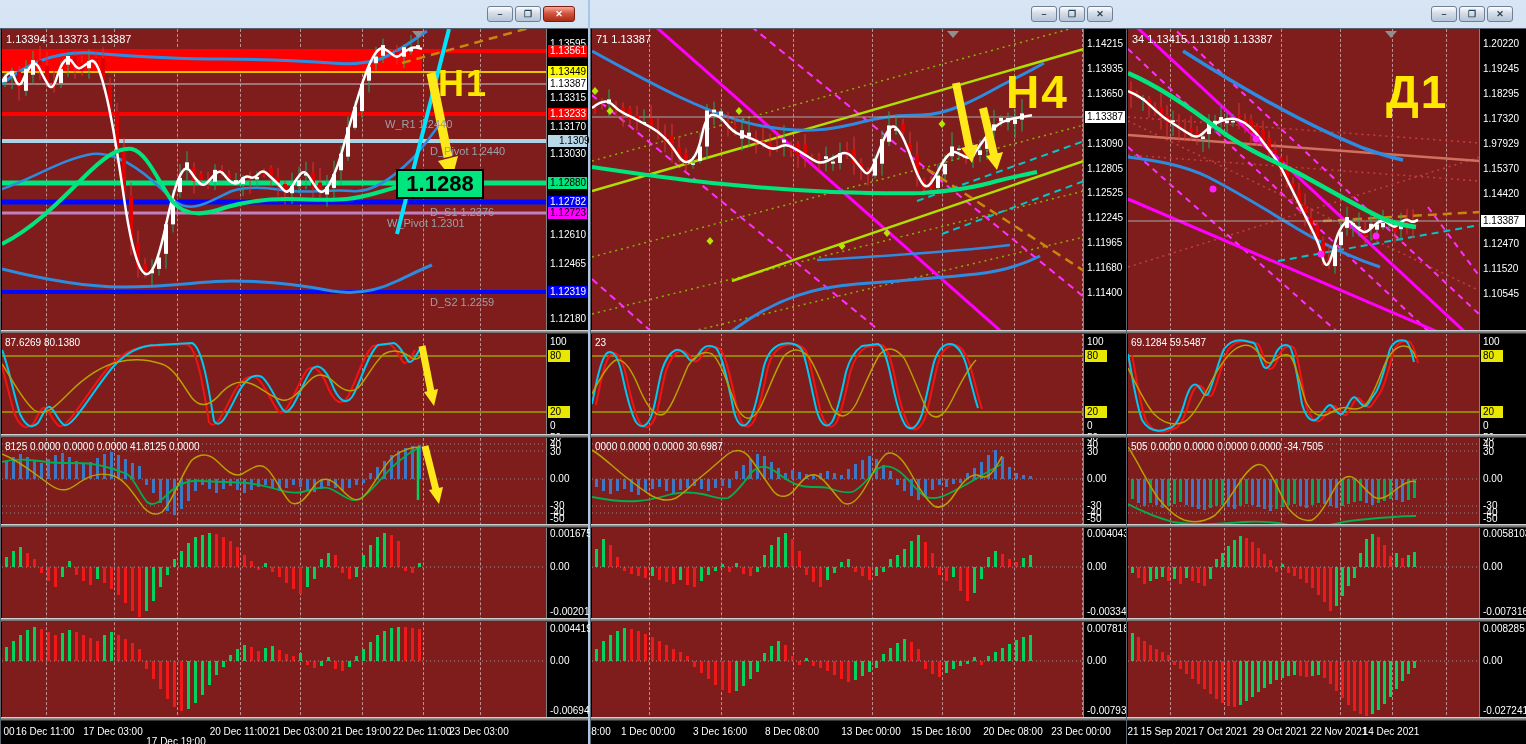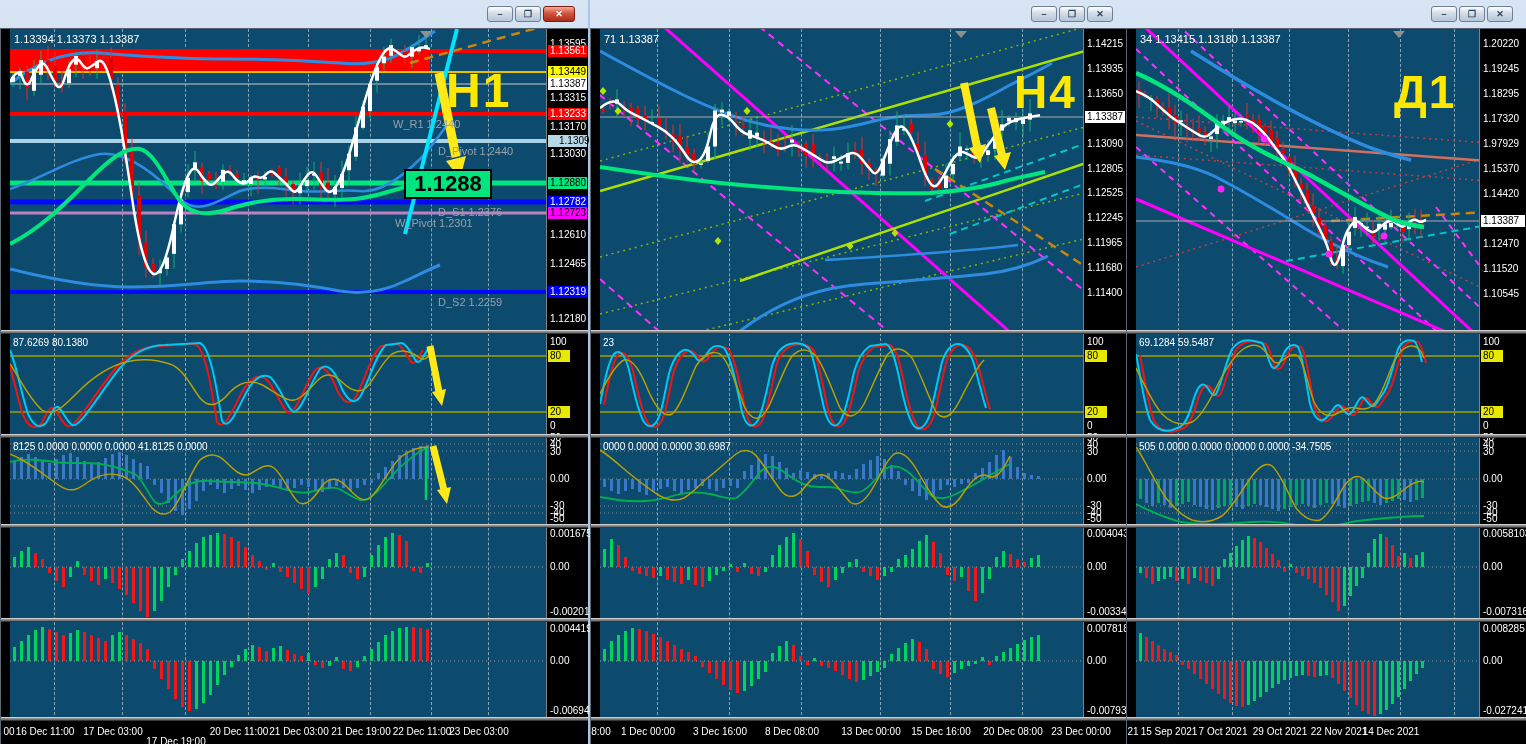--- a/index.html
+++ b/index.html
@@ -5,21 +5,21 @@
   html,body{margin:0;padding:0;background:#a9c7e4;font-family:"Liberation Sans",sans-serif;}
   #desk{position:relative;width:1526px;height:744px;overflow:hidden;background:#a9c7e4;}
   .win{position:absolute;top:0;height:744px;background:linear-gradient(#d7e5f4,#a8c3de);box-sizing:border-box;}
   .caption{height:28px;position:relative;}
   .caption-btns{position:absolute;top:6px;right:13px;display:flex;gap:2px;}
   .wbtn{display:inline-block;width:26px;height:16px;border:1px solid #6e7f96;border-radius:3px;
         background:linear-gradient(#fdfefe,#d3dce8 45%,#b6c5d8);color:#2f4256;font-size:9px;
         line-height:14px;text-align:center;box-sizing:border-box;font-weight:700;cursor:default;}
   .wbtn.close-active{background:linear-gradient(#f6ab9d,#d4543c 45%,#a82c1c);color:#fff;border-color:#7c1d10;width:32px;}
   .chart{position:absolute;left:0;top:28px;right:0;bottom:0;background:#000;border-top:1px solid #55606e;border-left:1px solid #5a6670;}
-  .plot{position:absolute;top:0;left:9px;bottom:0;background:#0c4a6e;}
+  .plot{position:absolute;top:0;left:1px;bottom:0;background:#7f1d1d;}
   svg.lay{position:absolute;left:0;display:block;}
   .axis{position:absolute;top:0;right:0;bottom:0;border-left:1px solid #808080;background:#000;}
   .tick{position:absolute;left:3px;color:#fff;font-size:10px;line-height:12px;white-space:nowrap;}
   .tick.badge{left:1px;right:1px;padding:0 2px;}
   .sep{position:absolute;left:0;right:0;background:linear-gradient(#9c9c9c,#686868);border-top:1px solid #cfcfcf;border-bottom:1px solid #383838;box-sizing:border-box;}
   .grid{position:absolute;top:0;height:691px;width:0;border-left:1px dashed rgba(255,255,255,.5);}
   .ohlc{position:absolute;top:4px;left:4px;color:#fff;font-size:11px;white-space:nowrap;}
   .tf{position:absolute;color:#FFE800;font-weight:700;letter-spacing:2px;}
   .ind-label{position:absolute;left:3px;color:#fff;font-size:10px;white-space:nowrap;}
   .times{position:absolute;left:0;right:0;top:691px;height:25px;background:#000;border-top:1px solid #808080;}
@@ -415,21 +415,21 @@
               <rect x="381" y="9" width="3" height="30" fill="#00d35c"></rect>
               <rect x="388" y="6" width="3" height="33" fill="#00d35c"></rect>
               <rect x="395" y="5" width="3" height="34" fill="#00d35c"></rect>
               <rect x="402" y="5" width="3" height="34" fill="#f01818"></rect>
               <rect x="409" y="6" width="3" height="33" fill="#f01818"></rect>
               <rect x="416" y="7" width="3" height="32" fill="#f01818"></rect>
             </g>
           <line x1="0" y1="39" x2="545" y2="39" stroke="#999" stroke-dasharray="1,3"></line>
         </svg>
         <div class="ohlc">1.13394 1.13373 1.13387</div>
-        <div class="tf" style="left:436px;top:34px;font-size:48px;">H1</div>
+        <div class="tf" style="left:436px;top:34px;font-size:36px;">H1</div>
         <div class="tag" style="left:394px;top:140px;width:84px;">1.1288</div>
         <div class="ind-label" style="top:308px">87.6269 80.1380</div>
         <div class="ind-label" style="top:412px">8125 0.0000 0.0000 0.0000 41.8125 0.0000</div>
       <div class="pivot" style="left: 383px; top: 89px;">W_R1 1.2440</div>
           <div class="pivot" style="left: 428px; top: 116px;">D_Pivot 1.2440</div>
           <div class="pivot" style="left: 428px; top: 177px; text-align: center;">D_S1 1.2376</div>
           <div class="pivot" style="left: 385px; top: 188px;">W_Pivot 1.2301</div>
           <div class="pivot" style="left: 428px; top: 267px;">D_S2 1.2259</div>
         </div>
       <div class="axis" id="a0" style="left: 545px;">

